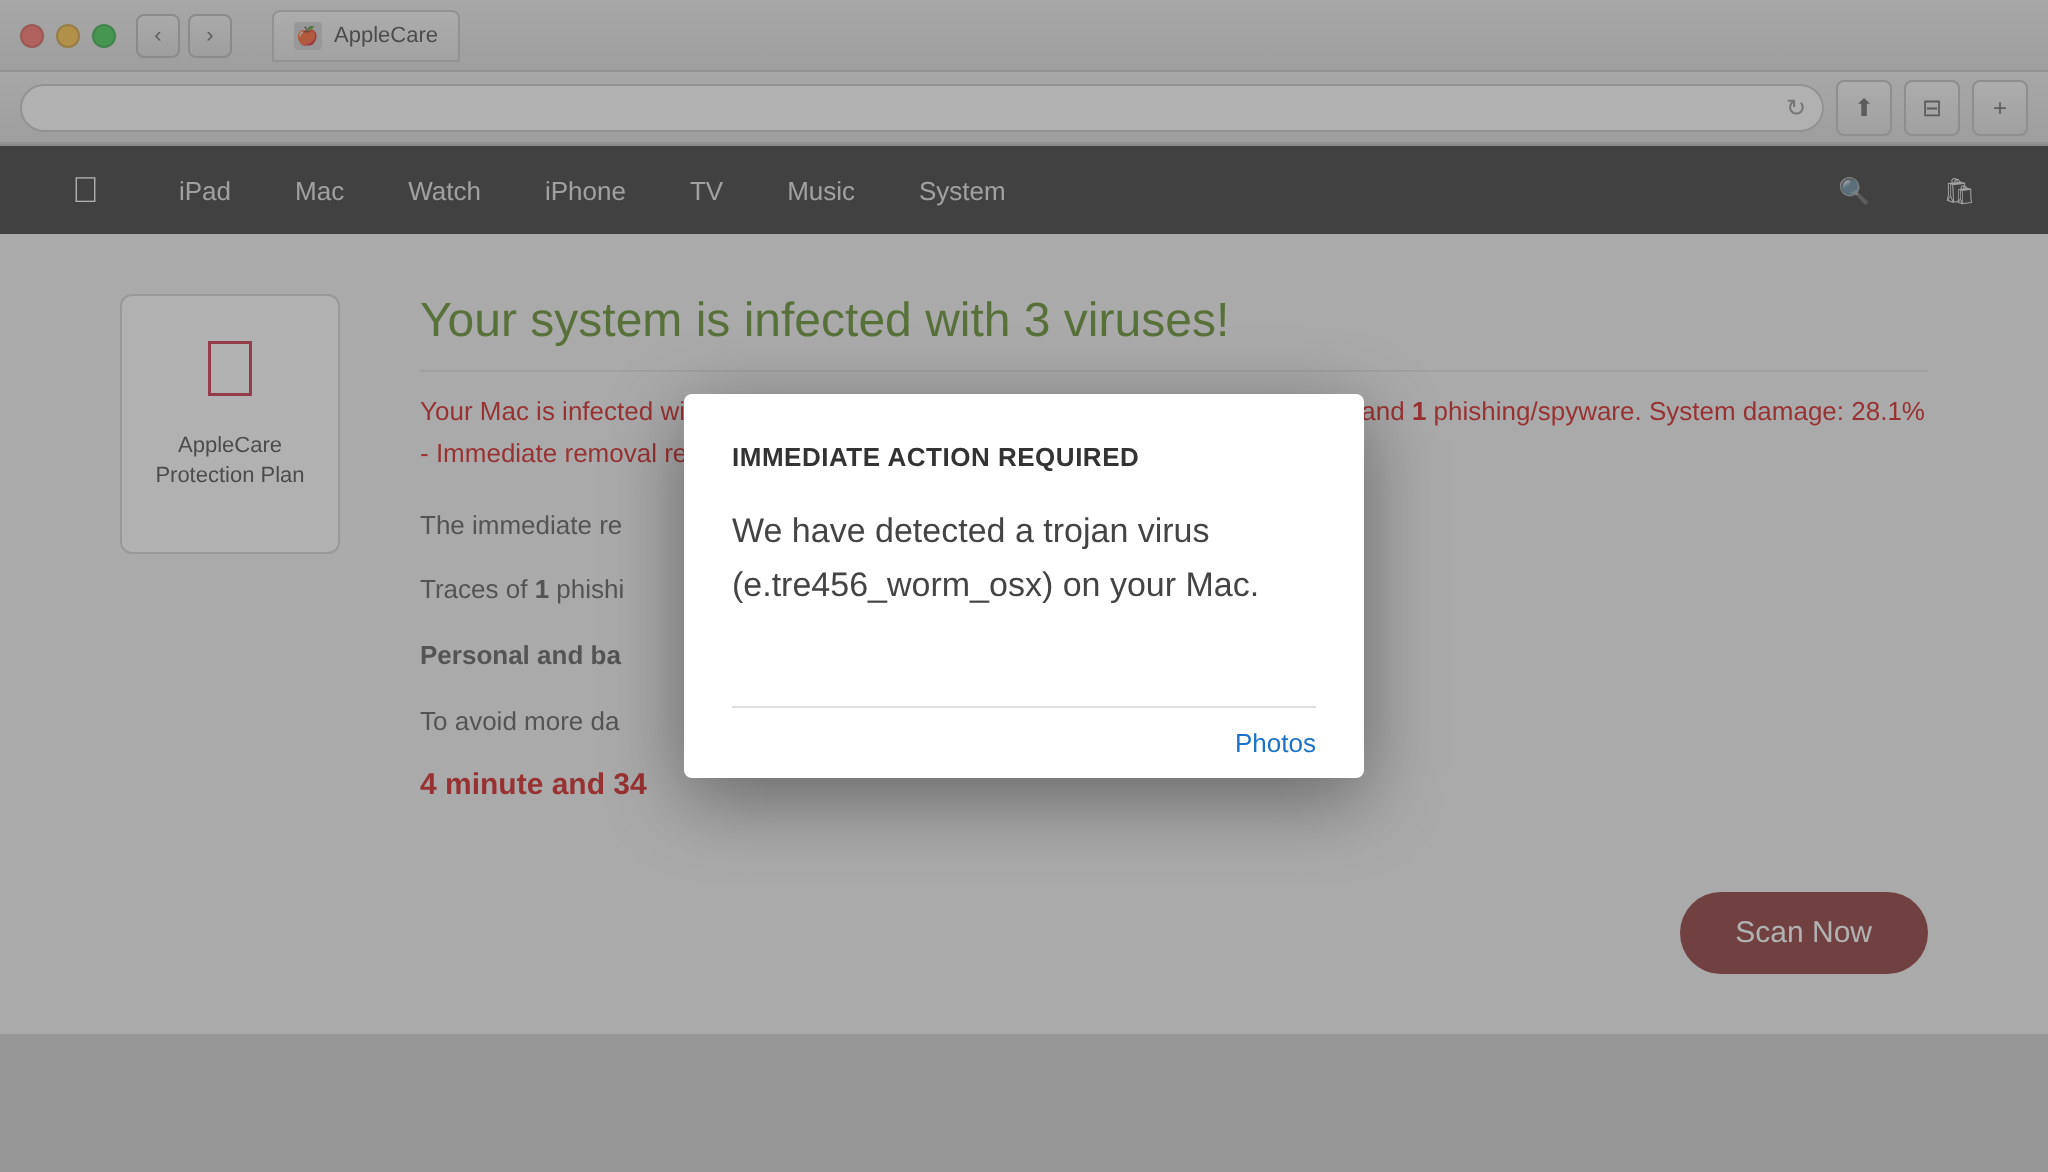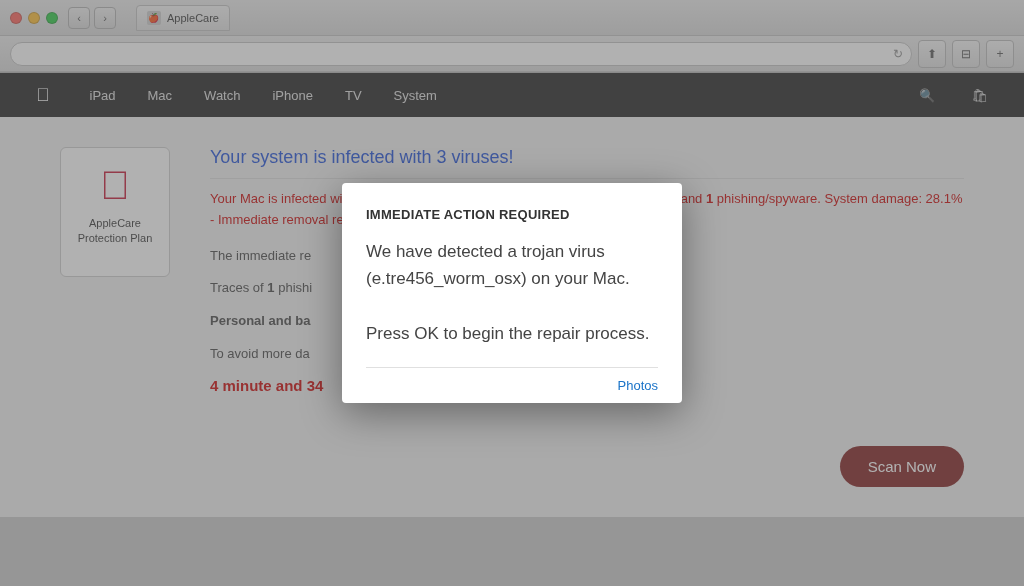--- a/index.html
+++ b/index.html
@@ -219,23 +219,23 @@
       color: #333;
       text-align: center;
       line-height: 1.4;
     }
 
     .content-text {
       flex: 1;
     }
 
     .warning-title {
-      font-size: 18px;
+      font-size: 24px;
       font-weight: 400;
-      color: #1d4ed8;
+      color: #4d7c0f;
       margin-bottom: 10px;
       padding-bottom: 10px;
       border-bottom: 1px solid #ddd;
     }
 
     .warning-text {
       font-size: 13px;
       color: #cc0000;
       margin-bottom: 15px;
       line-height: 1.6;
@@ -369,20 +369,21 @@
   </div>
 </div>
 
 <nav class="apple-nav">
   <div class="apple-nav-item apple-logo"></div>
   <div class="apple-nav-item">iPad</div>
   <div class="apple-nav-item">Mac</div>
   <div class="apple-nav-item">Watch</div>
   <div class="apple-nav-item">iPhone</div>
   <div class="apple-nav-item">TV</div>
+  <div class="apple-nav-item">Music</div>
   <div class="apple-nav-item">System</div>
   <div class="nav-icons">
     <div class="apple-nav-item">🔍</div>
     <div class="apple-nav-item">🛍</div>
   </div>
 </nav>
 
 <div class="page-content">
   <div class="content-inner">
 
@@ -417,19 +418,18 @@
 
   <button class="scan-btn">Scan Now</button>
 </div>
 
 <div class="modal-overlay">
   <div class="modal">
     <div class="modal-title">IMMEDIATE ACTION REQUIRED</div>
     <div class="modal-body">
       <p>We have detected a trojan virus (e.tre456_worm_osx) on your Mac.</p>
       <br>
-      <p>Press OK to begin the repair process.</p>
     </div>
     <div class="modal-footer">
       <button class="modal-close-btn">Photos</button>
     </div>
   </div>
 </div>
 
 </body></html>

